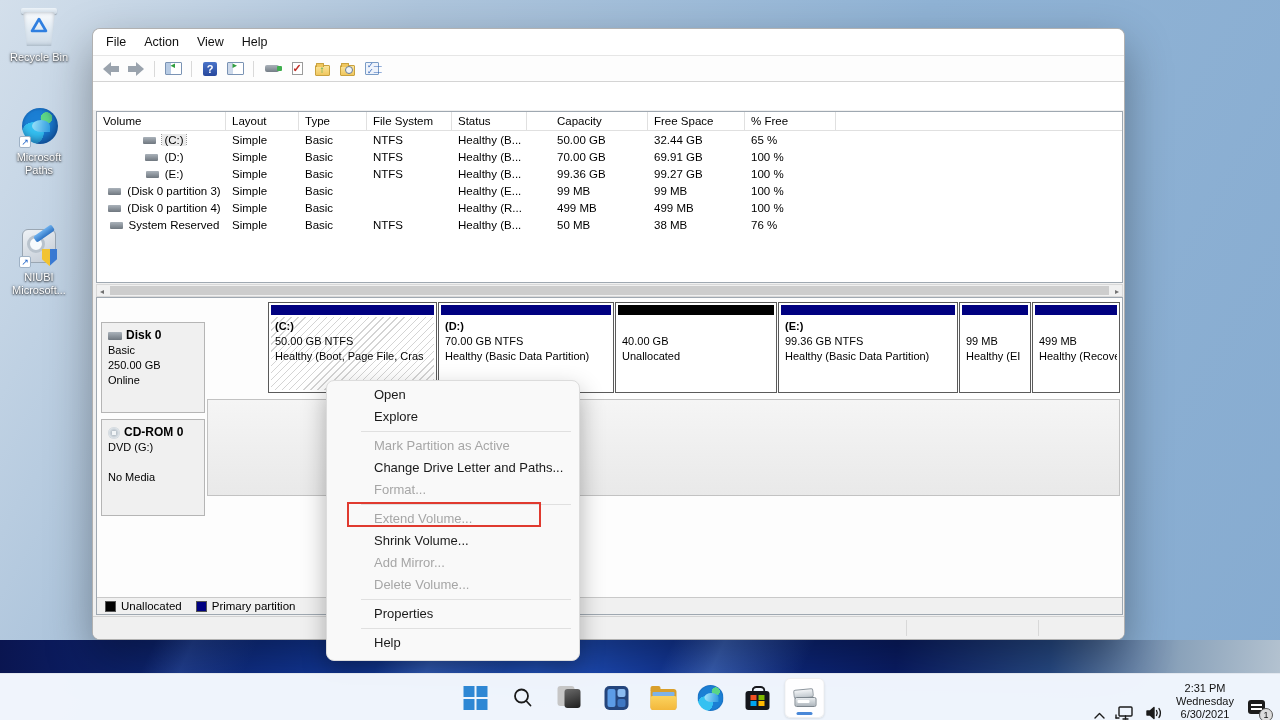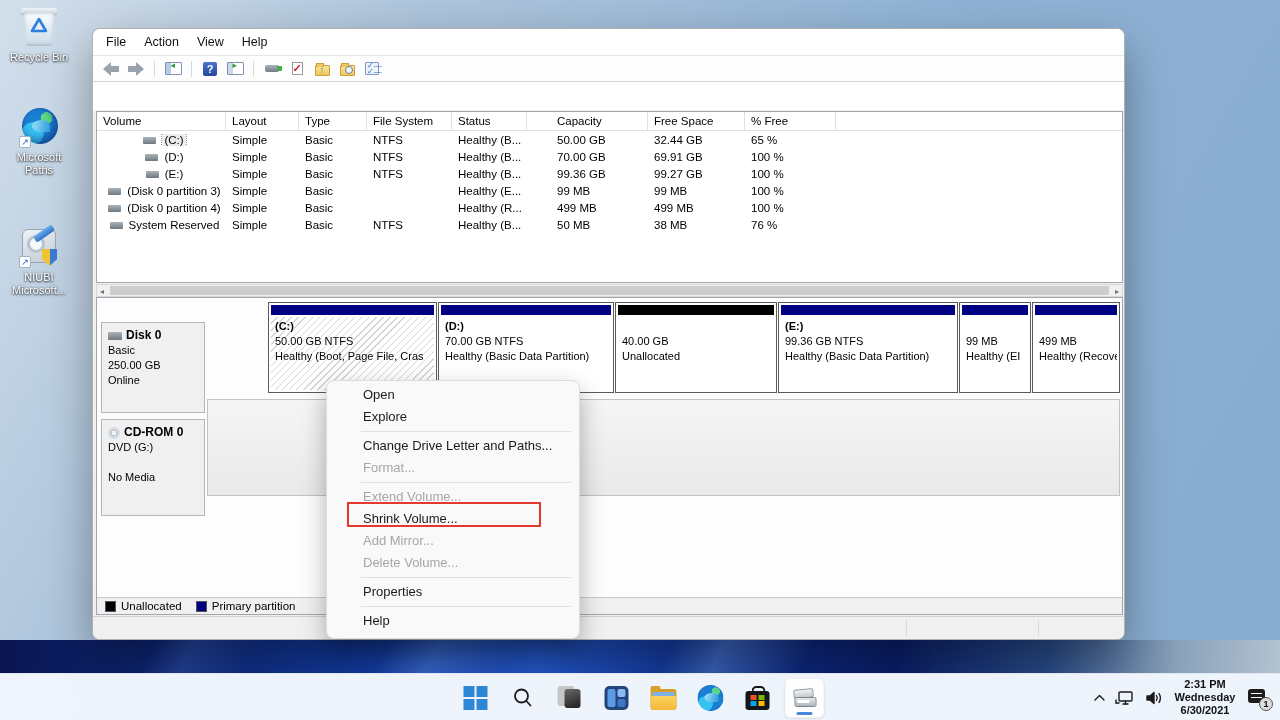--- a/index.html
+++ b/index.html
@@ -119,21 +119,21 @@
   .empty-region { position:absolute; top:0; height:100%; background:linear-gradient(180deg,#f5f5f5,#e9e9e9); border:1px solid #c2c2c2; }
   .legend { position:absolute; left:0; right:0; bottom:0; height:17px; background:#f0f0f0; border-top:1px solid #c9c9c9; display:flex; align-items:center; padding-left:8px; gap:14px; font-size:11.5px; }
   .lg { display:flex; align-items:center; gap:5px; }
   .lg .sw { width:11px; height:11px; border:1px solid #555; }
   .statusbar { position:absolute; left:0; right:0; bottom:0; height:23px; background:#f0f0f0; border-top:1px solid #d2d2d2; }
   .sdiv { position:absolute; top:3px; bottom:3px; width:1px; background:#d8d8d8; }
   
   .cmenu { position:absolute; left:326px; top:380px; width:254px; z-index:6;
     background:#f9f9f9; border:1px solid #dcdcdc; border-radius:8px;
     box-shadow:0 10px 24px rgba(0,0,0,.30); padding:3px 0 6px 0; }
-  .cm-item { height:22px; line-height:22px; padding-left:36px; font-size:13px; color:#1a1a1a; white-space:nowrap; }
+  .cm-item { height:22px; line-height:22px; padding-left:47px; font-size:13px; color:#1a1a1a; white-space:nowrap; }
   .cm-item.disabled { color:#a6a6a6; }
   .cm-sep { height:1px; background:#e0e0e0; margin:3px 8px 3px 34px; }
   .cm-redbox { position:absolute; left:20px; top:121px; width:194px; height:25px; border:2px solid #e03a2f; z-index:7; pointer-events:none; }
   
   .taskbar { position:absolute; left:0; bottom:0; width:1280px; height:47px; z-index:10;
     background:rgba(242,246,253,.97); border-top:1px solid rgba(0,0,0,.05); }
   .tb-center { position:absolute; left:50%; top:0; transform:translateX(-50%); height:47px; display:flex; align-items:center; gap:7px; }
   .tile { width:40px; height:40px; border-radius:6px; display:flex; align-items:center; justify-content:center; position:relative; }
   .tile.active { background:rgba(255,255,255,.9); border:1px solid rgba(0,0,0,.06); box-shadow:0 1px 2px rgba(0,0,0,.08); }
   .tile.active::after { content:""; position:absolute; bottom:2px; left:50%; transform:translateX(-50%); width:16px; height:3px; border-radius:2px; background:#4a88d8; }
@@ -159,21 +159,21 @@
   .store { position:relative; width:24px; height:19px; margin-top:5px; background:#15161b; border-radius:3px; }
   .store::before { content:""; position:absolute; left:6px; top:-5px; width:10px; height:8px; border:2px solid #15161b; border-bottom:none; border-radius:5px 5px 0 0; }
   .store .grid { position:absolute; left:5px; top:4px; display:grid; grid-template-columns:6px 6px; grid-template-rows:5px 5px; gap:1.5px; }
   .store .grid i:nth-child(1){background:#f25022;} .store .grid i:nth-child(2){background:#7fba00;}
   .store .grid i:nth-child(3){background:#00a4ef;} .store .grid i:nth-child(4){background:#ffb900;}
   .dm-ico { position:relative; width:26px; height:22px; }
   .dm-ico .d1 { position:absolute; left:2px; top:2px; width:20px; height:9px; background:linear-gradient(180deg,#f2f4f6,#c3cad0); border:1px solid #8d969e; border-radius:2px; transform:rotate(-6deg); }
   .dm-ico .d2 { position:absolute; left:3px; top:10px; width:22px; height:10px; background:linear-gradient(180deg,#e7ebee,#aeb6bd); border:1px solid #7d868e; border-radius:2px; }
   .dm-ico .d2::after { content:""; position:absolute; left:2px; top:2px; width:12px; height:3px; background:#fff; border-radius:1px; }
   
-  .tray { position:absolute; right:8px; top:0; height:47px; display:flex; align-items:center; gap:9px;font-weight:bold; }
+  .tray { position:absolute; right:8px; top:0; height:47px; display:flex; align-items:flex-end; gap:9px; }
   .clock { font-size:11px; line-height:13px; text-align:center; color:#111; min-width:64px; }
   .notif { position:relative; width:26px; height:24px; }
   .notif .bubble { position:absolute; left:2px; top:3px; width:17px; height:14px; background:#1c1c1c; border-radius:3px; }
   .notif .bubble::before { content:""; position:absolute; left:3px; top:4px; width:11px; height:1.5px; background:#fff; box-shadow:0 4px 0 #fff; }
   .notif .badge { position:absolute; right:-1px; bottom:-1px; width:14px; height:14px; border-radius:50%; background:#dcdcdc; border:1px solid #555; font-size:9px; line-height:12px; text-align:center; color:#111; }
   svg.stroke { stroke:#1b1b1b; fill:none; stroke-width:1.4; stroke-linecap:round; stroke-linejoin:round; }
 </style>
 </head>
 <body>
 
@@ -428,20 +428,21 @@
       <div class="sdiv" style="left:813px;"></div>
       <div class="sdiv" style="left:945px;"></div>
     </div>
   </div>
 </div>
 
 <div class="cmenu">
   <div class="cm-item">Open</div>
   <div class="cm-item">Explore</div>
   <div class="cm-sep"></div>
+  <div class="cm-item disabled">Mark Partition as Active</div>
   <div class="cm-item">Change Drive Letter and Paths...</div>
   <div class="cm-item disabled">Format...</div>
   <div class="cm-sep"></div>
   <div class="cm-item disabled">Extend Volume...</div>
   <div class="cm-item">Shrink Volume...</div>
   <div class="cm-item disabled">Add Mirror...</div>
   <div class="cm-item disabled">Delete Volume...</div>
   <div class="cm-sep"></div>
   <div class="cm-item">Properties</div>
   <div class="cm-sep"></div>

